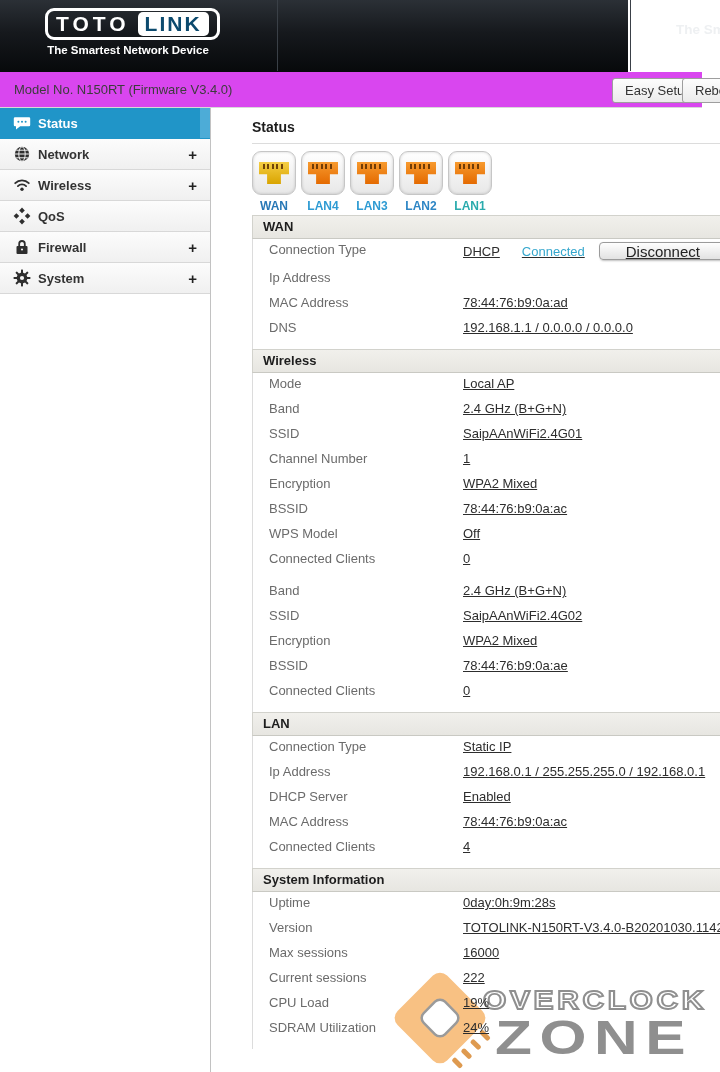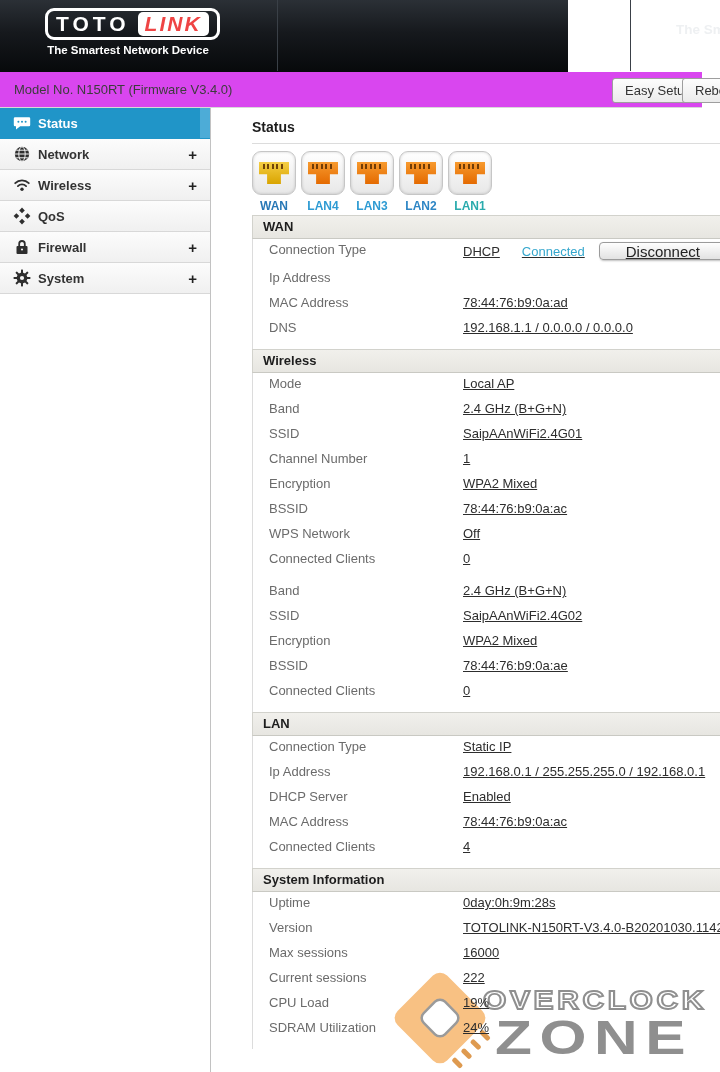--- a/index.html
+++ b/index.html
@@ -1,26 +1,26 @@
 <!DOCTYPE html>
 <html><head>
 <meta charset="utf-8">
 <style>
   html,body{margin:0;padding:0;}
   body{font-family:"Liberation Sans",sans-serif;}
   .screen{position:relative;width:720px;height:1072px;overflow:hidden;background:#fff;}
 
   
-  .topbar{position:absolute;left:0;top:0;width:568px;height:72px;
+  .topbar{position:absolute;left:0;top:0;width:628px;height:72px;
     background:linear-gradient(180deg,#2b3036 0%,#16191d 45%,#07090b 100%);}
   .hdr-div{position:absolute;top:0;width:1px;height:71px;background:#3a4047;}
   .logo-wrap{position:absolute;left:45px;top:8px;}
   .logo-box{display:inline-flex;align-items:center;border:3px solid #fff;border-radius:9px;padding:1px 8px;background:transparent;}
   .logo-toto{color:#fff;font-weight:bold;font-size:21px;letter-spacing:4px;}
-  .logo-link{background:#fff;color:#ef4444;font-weight:bold;font-size:21px;letter-spacing:2px;border-radius:5px;padding:0 7px;margin-left:8px;font-style:italic;}
+  .logo-link{background:#fff;color:#0c4a6e;font-weight:bold;font-size:21px;letter-spacing:2px;border-radius:5px;padding:0 7px;margin-left:8px;}
   .tagline{color:#fff;font-size:11.5px;font-weight:bold;margin-top:4px;text-align:center;width:166px;white-space:nowrap;}
   .partial-text{position:absolute;left:676px;top:22px;color:#eef0f2;font-size:13.5px;font-weight:bold;white-space:nowrap;}
 
   
   .modelbar{position:absolute;left:0;top:72px;width:702px;height:35px;background:#d946ef;border-bottom:1px solid #d8d8d8;}
   .model-text{position:absolute;left:14px;top:0;line-height:35px;font-size:13px;color:#3c3c3c;}
   .btn{position:absolute;top:6px;height:25px;box-sizing:border-box;padding:0 12px;font-size:13px;color:#333;
     background:linear-gradient(#fdfdfd,#ebebeb);border:1px solid #9e9e9e;border-radius:3px;cursor:pointer;
     font-family:"Liberation Sans",sans-serif;white-space:nowrap;}
   .btn-easy{left:603px;margin-left:9px;}
@@ -292,21 +292,21 @@
         </div>
         <div class="row">
           <div class="row-label">Encryption</div>
           <div class="row-value">WPA2 Mixed</div>
         </div>
         <div class="row">
           <div class="row-label">BSSID</div>
           <div class="row-value">78:44:76:b9:0a:ac</div>
         </div>
         <div class="row">
-          <div class="row-label">WPS Network</div>
+          <div class="row-label">WPS Model</div>
           <div class="row-value">Off</div>
         </div>
         <div class="row">
           <div class="row-label">Connected Clients</div>
           <div class="row-value">0</div>
         </div>
       </div>
     </div>
 
     <div class="section">

